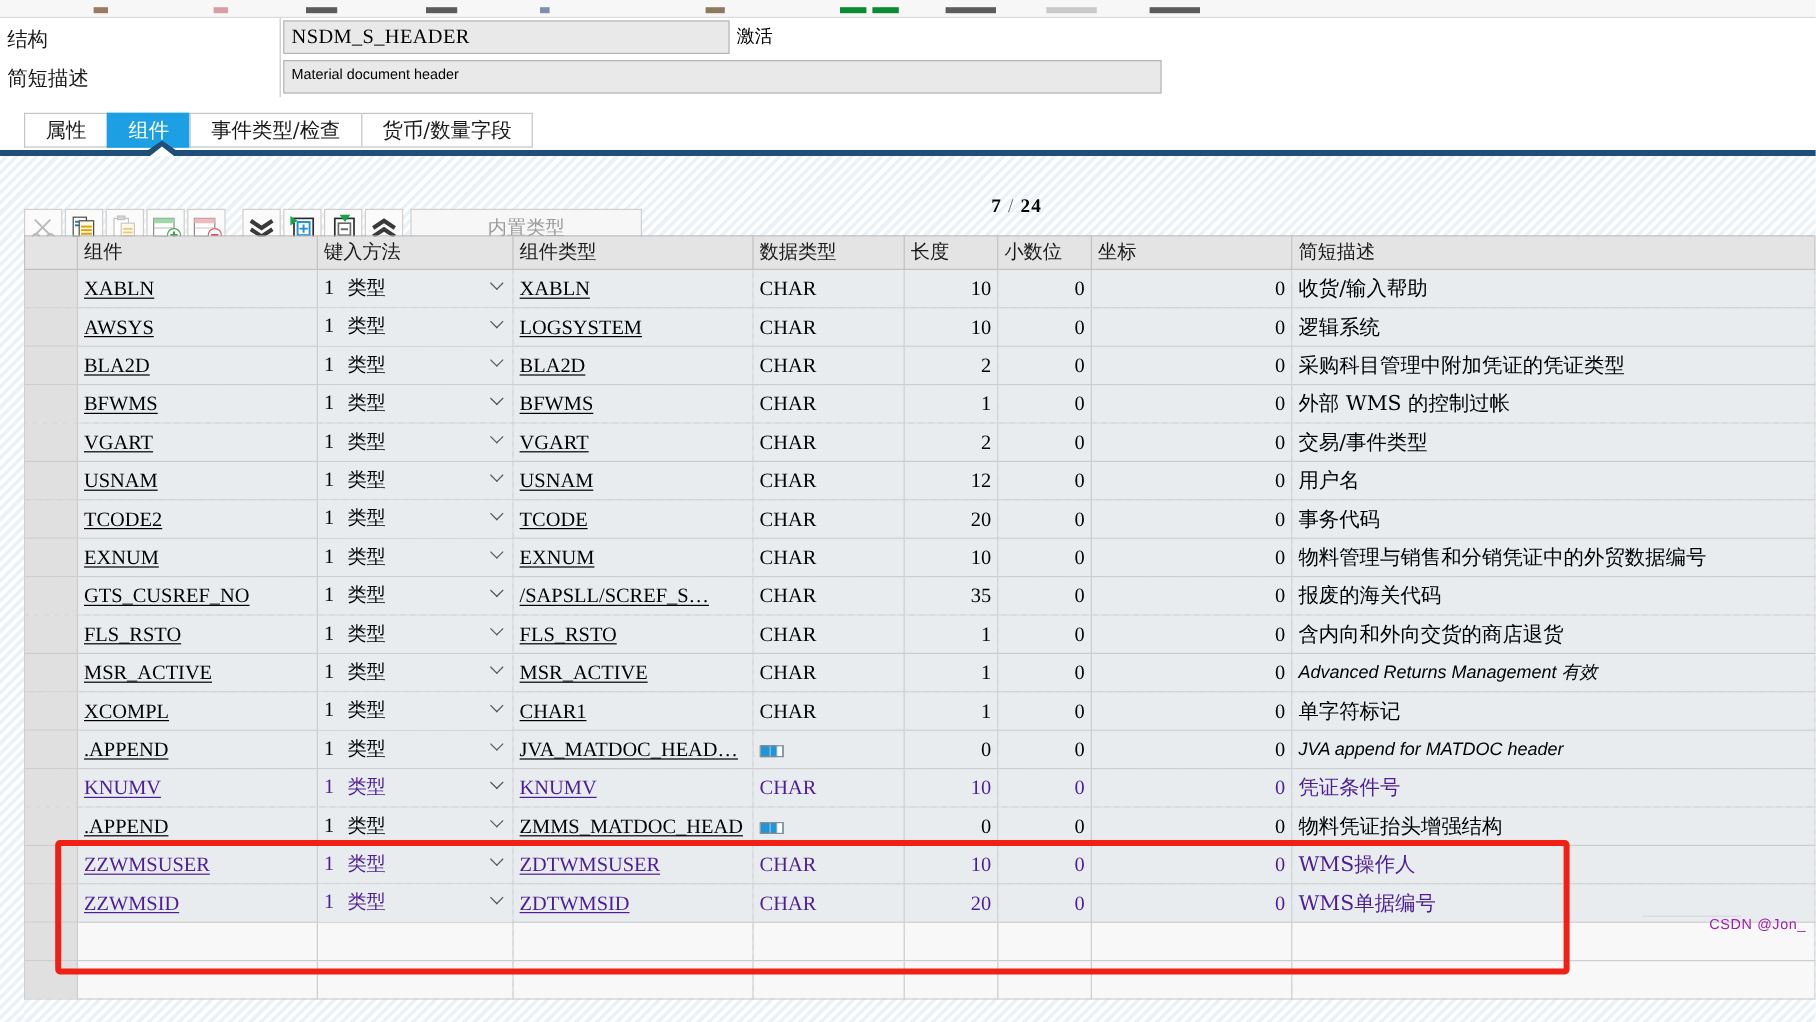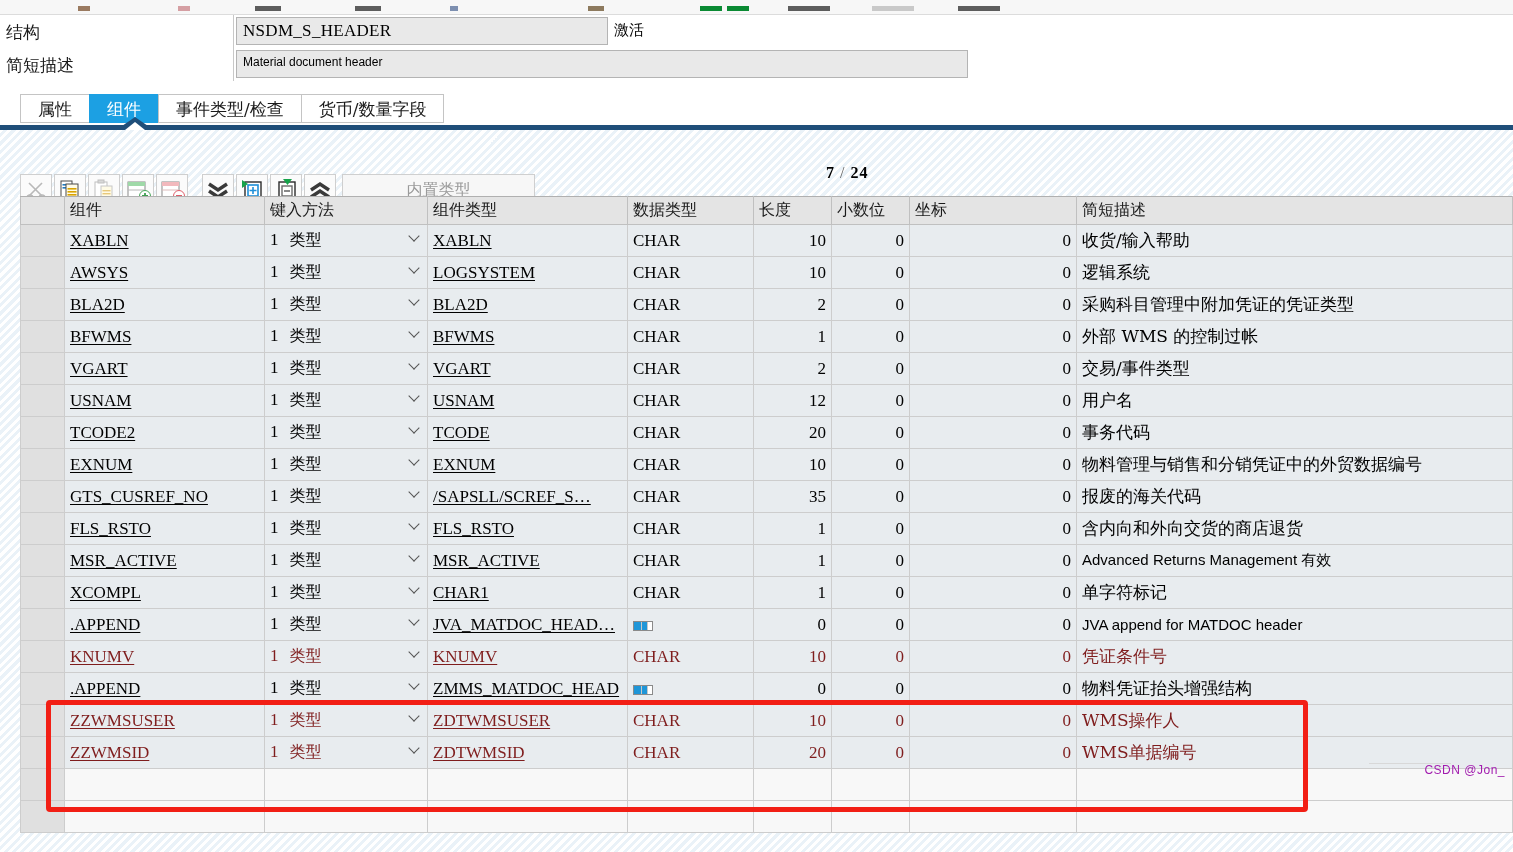--- a/index.html
+++ b/index.html
@@ -84,23 +84,23 @@
   th.sel{width:44px;background:#e4e4e4;}
   .u{text-decoration:underline;text-underline-offset:2px;}
   .num{text-align:right;padding-right:6px;}
   .kt{position:relative;padding-left:6px;}
   .kt .one{margin-right:11px;}
   .kt .lbl{font-family:"DejaVu Serif",serif;font-size:16px;}
   .chev{position:absolute;right:6px;top:6px;width:11px;height:11px;}
   .chev:before{content:"";position:absolute;left:0;top:1px;width:7px;height:7px;
       border-right:1.6px solid #555;border-bottom:1.6px solid #555;
       transform:rotate(45deg);}
-  .blue{color:#7f1d1d;}
+  .blue{color:#4c1d95;}
   .desc{font-family:"DejaVu Serif",serif;font-size:16px;}
-  .desc.mix{font-family:"Liberation Sans",sans-serif;font-size:15px;}
+  .desc.mix{font-family:"Liberation Sans",sans-serif;font-size:15px;font-style:italic;}
   .dtico{display:inline-block;width:20px;height:10px;vertical-align:middle;
          background:linear-gradient(to right,#1f96d8 0 7px,#c8c8c8 7px 8px,#1f96d8 8px 13px,#c8c8c8 13px 14px,#ffffff 14px 20px);
          border:1px solid #8a8a8a;box-sizing:border-box;}
   .dashsel{outline:1px dashed #333;outline-offset:-1px;}
 
   
   .redbox{position:absolute;left:46px;top:706px;width:1252px;height:98px;
           border:5px solid #f21f15;border-radius:4px;pointer-events:none;}
 
   

